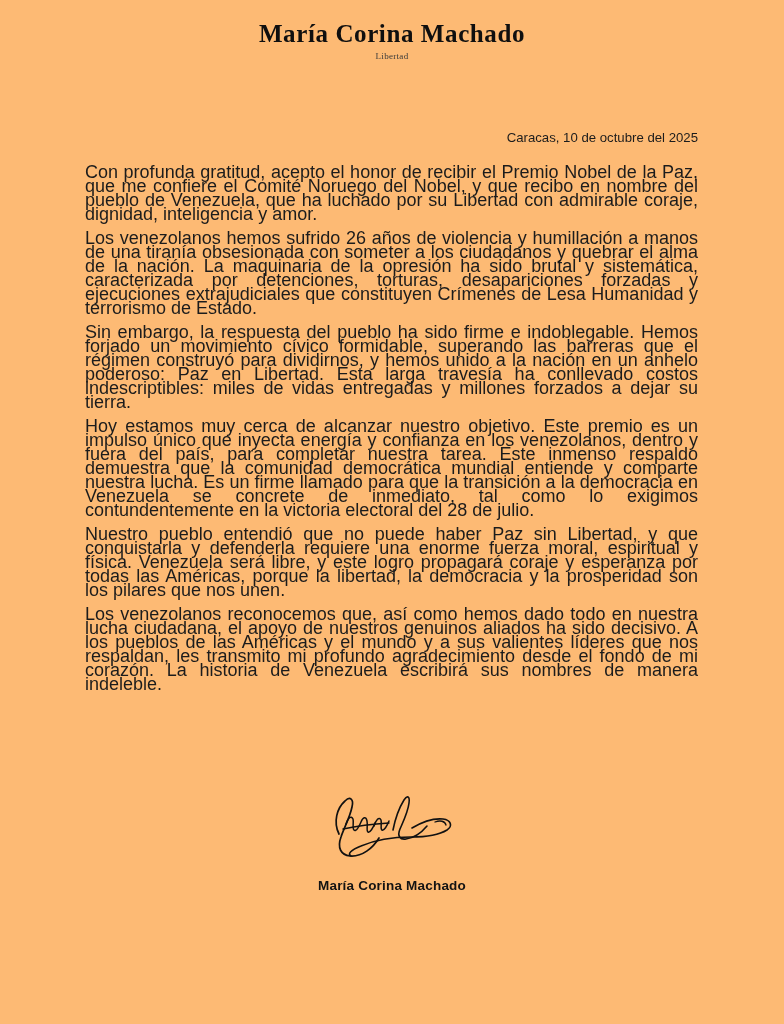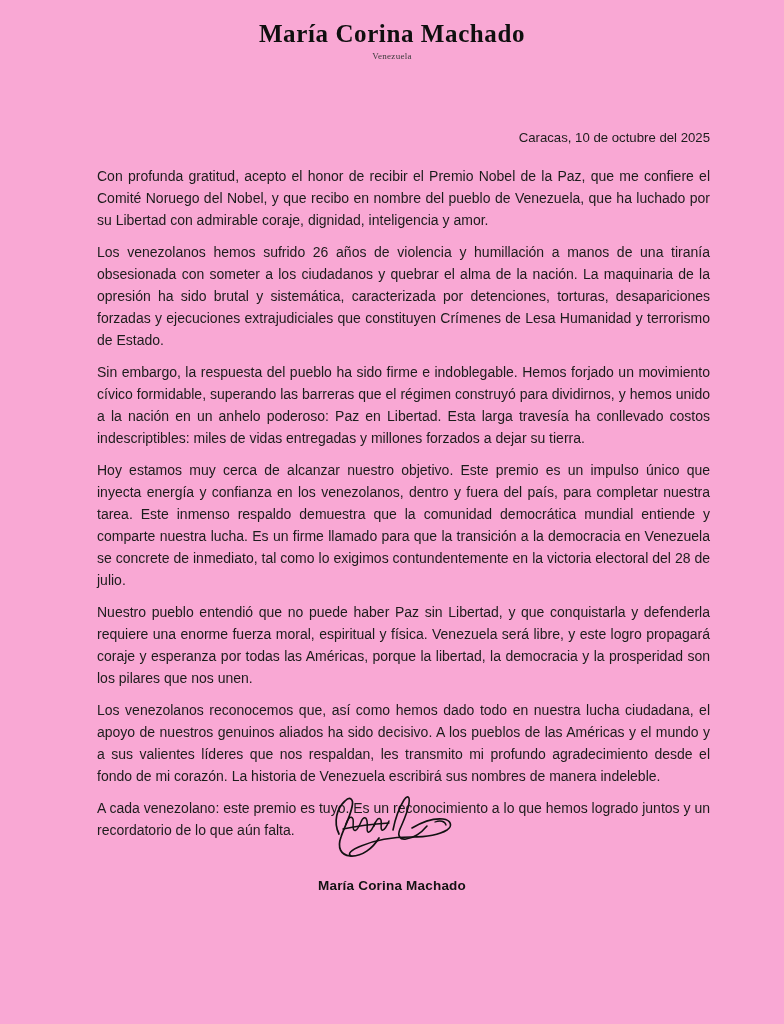--- a/index.html
+++ b/index.html
@@ -14,21 +14,21 @@
     overflow: hidden;
     font-family: "Liberation Sans", sans-serif;
     color: #1c1c1c;
     -webkit-font-smoothing: antialiased;
   }
 
   .page {
     position: relative;
     width: 784px;
     height: 1024px;
-    background: #f9a8d4;
+    background: #fdba74;
     box-sizing: border-box;
   }
 
   
   .letterhead {
     padding-top: 20px;
     text-align: center;
   }
   .letterhead-name {
     font-family: "Liberation Serif", "DejaVu Serif", serif;
@@ -46,35 +46,34 @@
     color: #3a3a3a;
     margin-top: 3px;
   }
 
   
   .content {
     position: absolute;
     left: 85px;
     top: 130px;
     width: 613px;
-    margin-left: 12px;
   }
 
   .dateline {
     text-align: right;
     font-size: 13.2px;
     color: #1c1c1c;
     line-height: 16px;
     margin-bottom: 19px;
   }
 
   p.para {
     margin: 0 0 10px 0;
-    font-size: 14px;
-    line-height: 22px;
+    font-size: 18px;
+    line-height: 14px;
     text-align: justify;
     text-justify: inter-word;
     color: #1c1c1c;
     hyphens: none;
   }
   p.para:last-child { margin-bottom: 0; }
 
   
   .signature-block {
     position: absolute;
@@ -97,35 +96,34 @@
     color: #131313;
   }
 </style>
 </head>
 <body>
 
 <div class="page">
 
   <div class="letterhead">
     <div class="letterhead-name">María Corina Machado</div>
-    <div class="letterhead-sub">Venezuela</div>
+    <div class="letterhead-sub">Libertad</div>
   </div>
 
   <div class="content">
 
     <div class="dateline">Caracas, 10 de octubre del 2025</div>
 
     <div>
       <p class="para">Con profunda gratitud, acepto el honor de recibir el Premio Nobel de la Paz, que me confiere el Comité Noruego del Nobel, y que recibo en nombre del pueblo de Venezuela, que ha luchado por su Libertad con admirable coraje, dignidad, inteligencia y amor.</p>
       <p class="para">Los venezolanos hemos sufrido 26 años de violencia y humillación a manos de una tiranía obsesionada con someter a los ciudadanos y quebrar el alma de la nación. La maquinaria de la opresión ha sido brutal y sistemática, caracterizada por detenciones, torturas, desapariciones forzadas y ejecuciones extrajudiciales que constituyen Crímenes de Lesa Humanidad y terrorismo de Estado.</p>
       <p class="para">Sin embargo, la respuesta del pueblo ha sido firme e indoblegable. Hemos forjado un movimiento cívico formidable, superando las barreras que el régimen construyó para dividirnos, y hemos unido a la nación en un anhelo poderoso: Paz en Libertad. Esta larga travesía ha conllevado costos indescriptibles: miles de vidas entregadas y millones forzados a dejar su tierra.</p>
       <p class="para">Hoy estamos muy cerca de alcanzar nuestro objetivo. Este premio es un impulso único que inyecta energía y confianza en los venezolanos, dentro y fuera del país, para completar nuestra tarea. Este inmenso respaldo demuestra que la comunidad democrática mundial entiende y comparte nuestra lucha. Es un firme llamado para que la transición a la democracia en Venezuela se concrete de inmediato, tal como lo exigimos contundentemente en la victoria electoral del 28 de julio.</p>
       <p class="para">Nuestro pueblo entendió que no puede haber Paz sin Libertad, y que conquistarla y defenderla requiere una enorme fuerza moral, espiritual y física. Venezuela será libre, y este logro propagará coraje y esperanza por todas las Américas, porque la libertad, la democracia y la prosperidad son los pilares que nos unen.</p>
       <p class="para">Los venezolanos reconocemos que, así como hemos dado todo en nuestra lucha ciudadana, el apoyo de nuestros genuinos aliados ha sido decisivo. A los pueblos de las Américas y el mundo y a sus valientes líderes que nos respaldan, les transmito mi profundo agradecimiento desde el fondo de mi corazón. La historia de Venezuela escribirá sus nombres de manera indeleble.</p>
-      <p class="para">A cada venezolano: este premio es tuyo. Es un reconocimiento a lo que hemos logrado juntos y un recordatorio de lo que aún falta.</p>
     </div>
   </div>
 
   <div class="signature-block">
     <svg class="signature-mark" viewBox="0 0 150 80" aria-hidden="true">
       <g fill="none" stroke="#111111" stroke-linecap="round" stroke-linejoin="round">
 
         <path d="M22 52 C16 40 20 26 28 19 C33 14 37 17 35 25 C33 35 27 46 24 55
                  C20 66 24 73 33 74 C45 75 56 66 62 56" stroke-width="1.7"></path>
 

